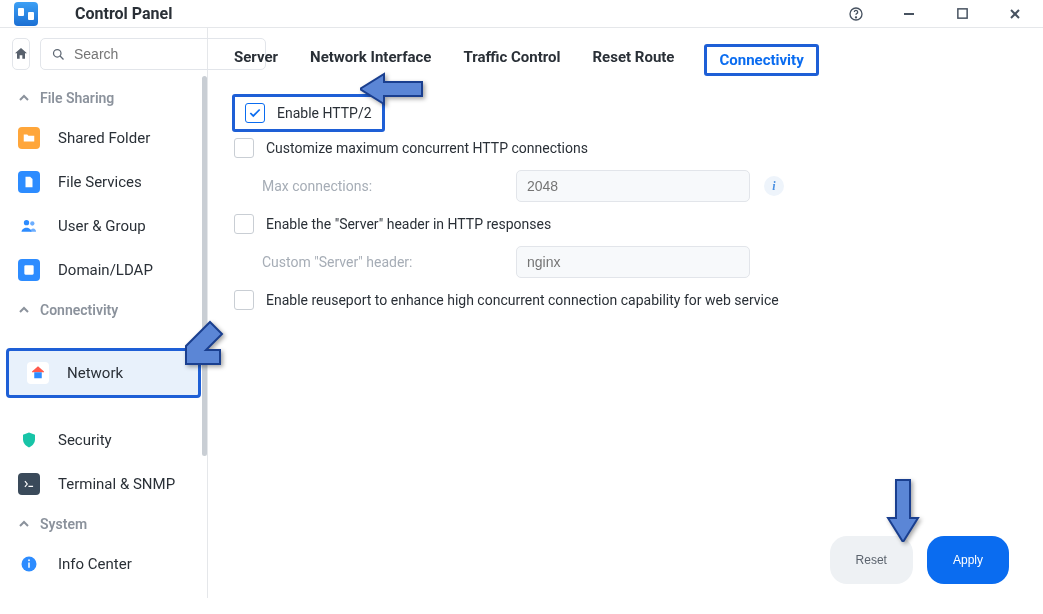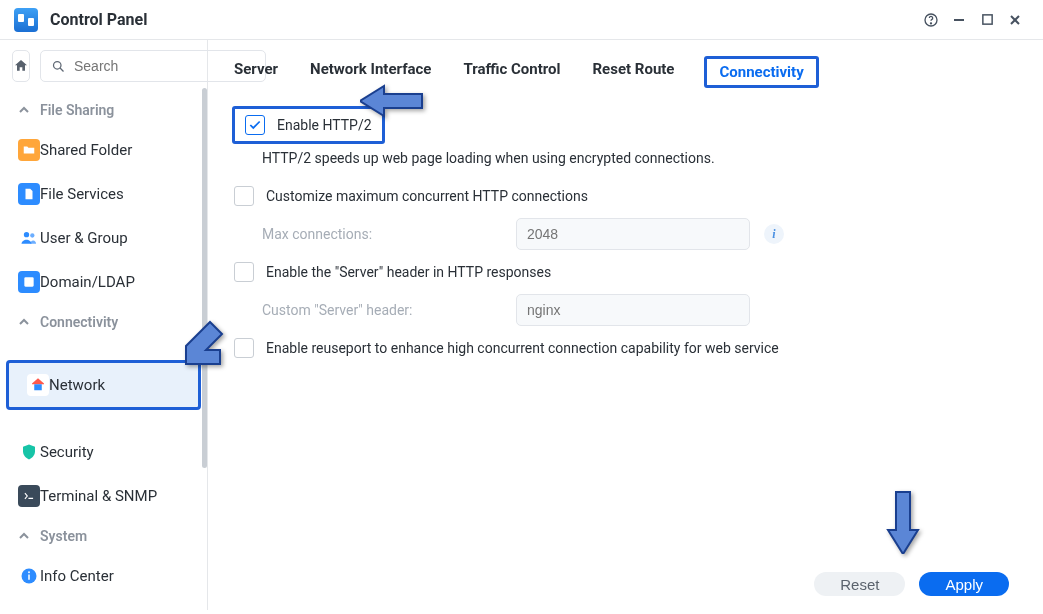--- a/index.html
+++ b/index.html
@@ -8,23 +8,24 @@
     font-size: 14px;
     color: #2a3037;
     background: #fff;
     width: 1043px;
     height: 614px;
     overflow: hidden;
   }
   .titlebar {
     display: flex;
     align-items: center;
-    height: 40px;
+    height: 28px;
     padding: 0 14px;
     border-bottom: 1px solid #e5e7ea;
+    gap: 25px;
   }
   .titlebar .app-icon {
     width: 24px; height: 24px;
     background: linear-gradient(#3da0f5,#1b6fd3);
     border-radius: 4px;
     margin-right: 12px;
     position: relative;
   }
   .titlebar .app-icon::before{
     content:""; position:absolute; left:4px; top:6px; width:6px;height:8px;background:#fff;border-radius:1px;
@@ -61,21 +62,21 @@
   .search-wrap svg { color:#5f6874; margin-right:8px; }
   .search-wrap input {
     border:none; outline:none; flex:1; font-size:14px; color:#6b7480; background:transparent;
   }
   .section-head {
     display:flex; align-items:center; gap:10px; padding: 10px 18px; color:#8b929c; font-weight:600;
     font-size: 14px; cursor:pointer;
   }
   .section-head svg { width:12px; height:12px; }
   .nav-item {
-    display:flex; align-items:center; gap:0; padding: 11px 18px; cursor:pointer;
+    display:flex; align-items:center; gap:18px; padding: 11px 18px; cursor:pointer;
     color:#2a3037; font-size:15px; border-radius:0;
   }
   .nav-item.active { background:#e8f1fb; }
   .nav-item .nav-icon {
     width:22px;height:22px; display:flex;align-items:center;justify-content:center; border-radius:4px;
     color:#fff; font-size:12px;
   }
   .ic-folder{background:#ffa63a;}
   .ic-file{background:#2d8cff;}
   .ic-domain{background:#2d8cff;}
@@ -110,22 +111,22 @@
   }
   .info-pill {
     width:20px;height:20px;border-radius:50%;background:#eef4fb;color:#4a90e2;display:flex;
     align-items:center;justify-content:center;font-style:italic;font-weight:600;cursor:pointer;
     font-family: Georgia, serif; font-size:12px;
   }
   .footer {
     position:absolute; right:34px; bottom:14px; display:flex; gap:14px;
   }
   .btn {
-    height:24px; padding: 0 26px; border-radius:17px; border:none; cursor:pointer;
-    font-size:15px; font-weight:500;
+    height:48px; padding: 0 26px; border-radius:17px; border:none; cursor:pointer;
+    font-size:12px; font-weight:500;
   }
   .btn-reset { background:#eef1f4; color:#5b636d; }
   .btn-apply { background:#0a6cf0; color:#fff; }
 
   
   .arrow {
     position:absolute; pointer-events:none;
   }
   .arrow svg { filter: drop-shadow(2px 2px 2px rgba(0,0,0,0.35)); }
 </style>
@@ -290,21 +291,20 @@
     <div style="margin-top:4px;">
       <span class="chk-highlight-wrap">
         <span class="chk checked">
           <svg width="14" height="14" viewBox="0 0 24 24" fill="none" stroke-width="3">
               <path d="M4 12l5 5L20 6"></path>
             </svg>
         </span>
         <span>Enable HTTP/2</span>
       </span>
     </div>
-    <div class="help-text">HTTP/2 speeds up web page loading when using encrypted connections.</div>
 
     <div class="check-row">
       <span class="chk">
         
       </span>
       <span>Customize maximum concurrent HTTP connections</span>
     </div>
     <div class="sub-row">
       <span class="sub-label">Max connections:</span>
       <input class="text-input" type="text" disabled="" placeholder="2048" style="">

